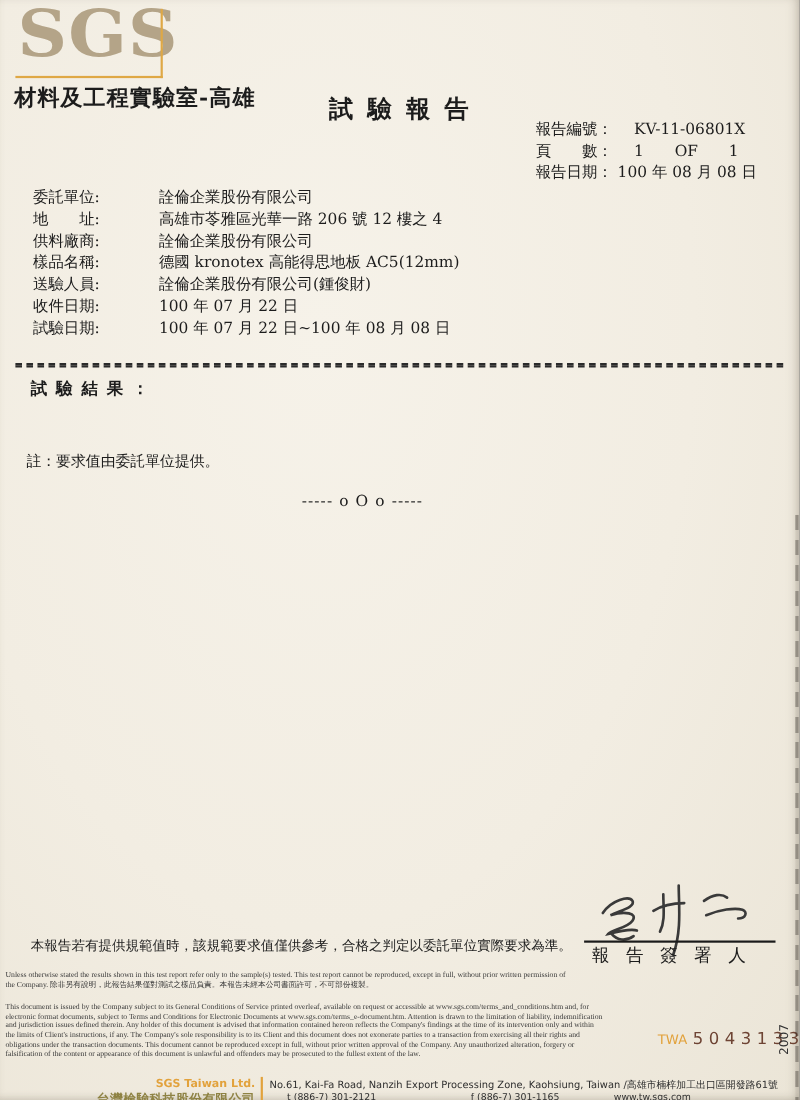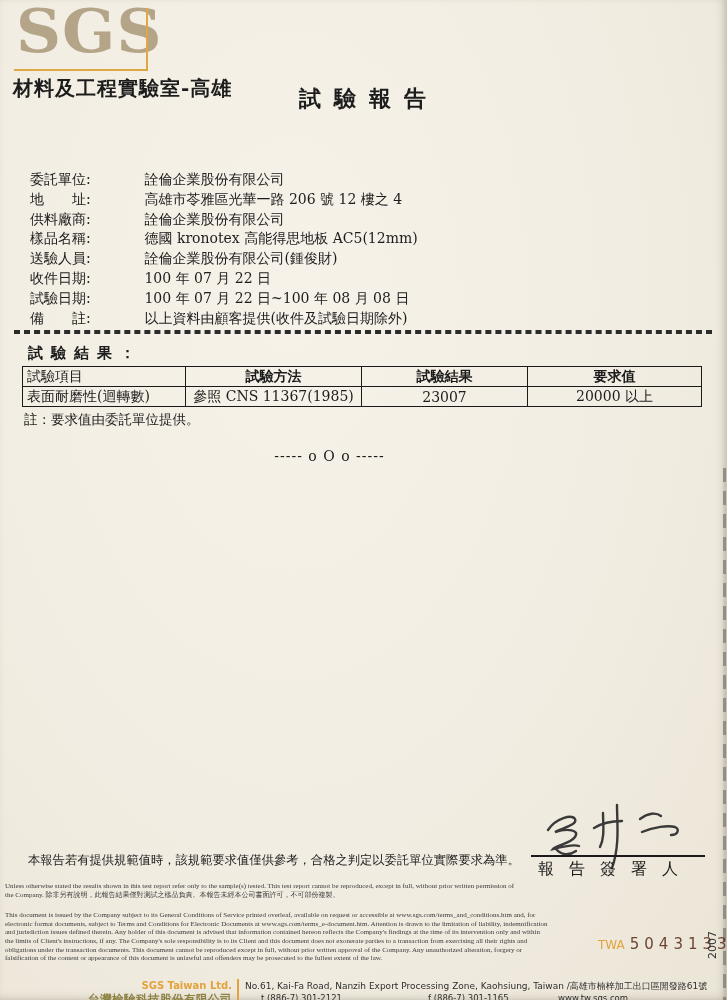--- a/index.html
+++ b/index.html
@@ -78,20 +78,34 @@
 
 <div class="page">
 
   <div class="logo-text">SGS</div>
   <div class="logo-hline"></div>
   <div class="logo-vline"></div>
   <div class="logo-sub">材料及工程實驗室-高雄</div>
 
   <div class="doc-title">試驗報告</div>
 
+  <div class="meta">
+    <div class="meta-row">
+      <span class="meta-label">報告編號：</span>
+      <span class="meta-value">KV-11-06801X</span>
+    </div>
+    <div class="meta-row">
+      <span class="meta-label">頁　　數：</span>
+      <span class="meta-value">1　　OF　　1</span>
+    </div>
+    <div class="meta-row">
+      <span class="meta-label" style="width:70px">報告日期：</span>
+      <span class="meta-value">100 年 08 月 08 日</span>
+    </div>
+  </div>
 
   <div class="fields">
     <div class="field-row">
       <span class="field-label">委託單位:</span>
       <span>詮倫企業股份有限公司</span>
     </div>
     <div class="field-row">
       <span class="field-label">地　　址:</span>
       <span>高雄市苓雅區光華一路 206 號 12 樓之 4</span>
     </div>
@@ -108,54 +122,26 @@
       <span>詮倫企業股份有限公司(鍾俊財)</span>
     </div>
     <div class="field-row">
       <span class="field-label">收件日期:</span>
       <span>100 年 07 月 22 日</span>
     </div>
     <div class="field-row">
       <span class="field-label">試驗日期:</span>
       <span>100 年 07 月 22 日~100 年 08 月 08 日</span>
     </div>
-    <div class="field-row">
-      <span class="field-label">備　　註:</span>
-      <span>以上資料由顧客提供(收件及試驗日期除外)</span>
-    </div>
   </div>
 
   <div class="sep-double"></div>
 
   <div class="results-title">試驗結果：</div>
 
-  <table class="results">
-    <colgroup>
-        <col style="width:163px">
-        <col style="width:176px">
-        <col style="width:166px">
-        <col style="width:174px">
-      </colgroup>
-    <thead>
-      <tr>
-        <th class="first">試驗項目</th>
-        <th>試驗方法</th>
-        <th>試驗結果</th>
-        <th>要求值</th>
-      </tr>
-    </thead>
-    <tbody>
-      <tr>
-        <td class="first">表面耐磨性(迴轉數)</td>
-        <td>參照 CNS 11367(1985)</td>
-        <td>23007</td>
-        <td>20000 以上</td>
-      </tr>
-    </tbody>
-  </table>
 
   <div class="table-note">註：要求值由委託單位提供。</div>
 
   <div class="ooo">----- o O o -----</div>
 
   <svg class="sig-svg" width="180" height="70" viewBox="0 0 180 70">
     <g fill="none" stroke="#3a3a3a" stroke-width="2.4" stroke-linecap="round">
       <path d="M20,30 C28,18 44,14 47,19 C50,25 34,28 27,32 C40,28 52,30 47,37 C42,44 28,45 25,49 C33,47 46,44 51,46"></path>
       <path d="M28,49 C33,55 41,56 48,51"></path>
       <path d="M66,28 C74,23 85,21 94,21"></path>

